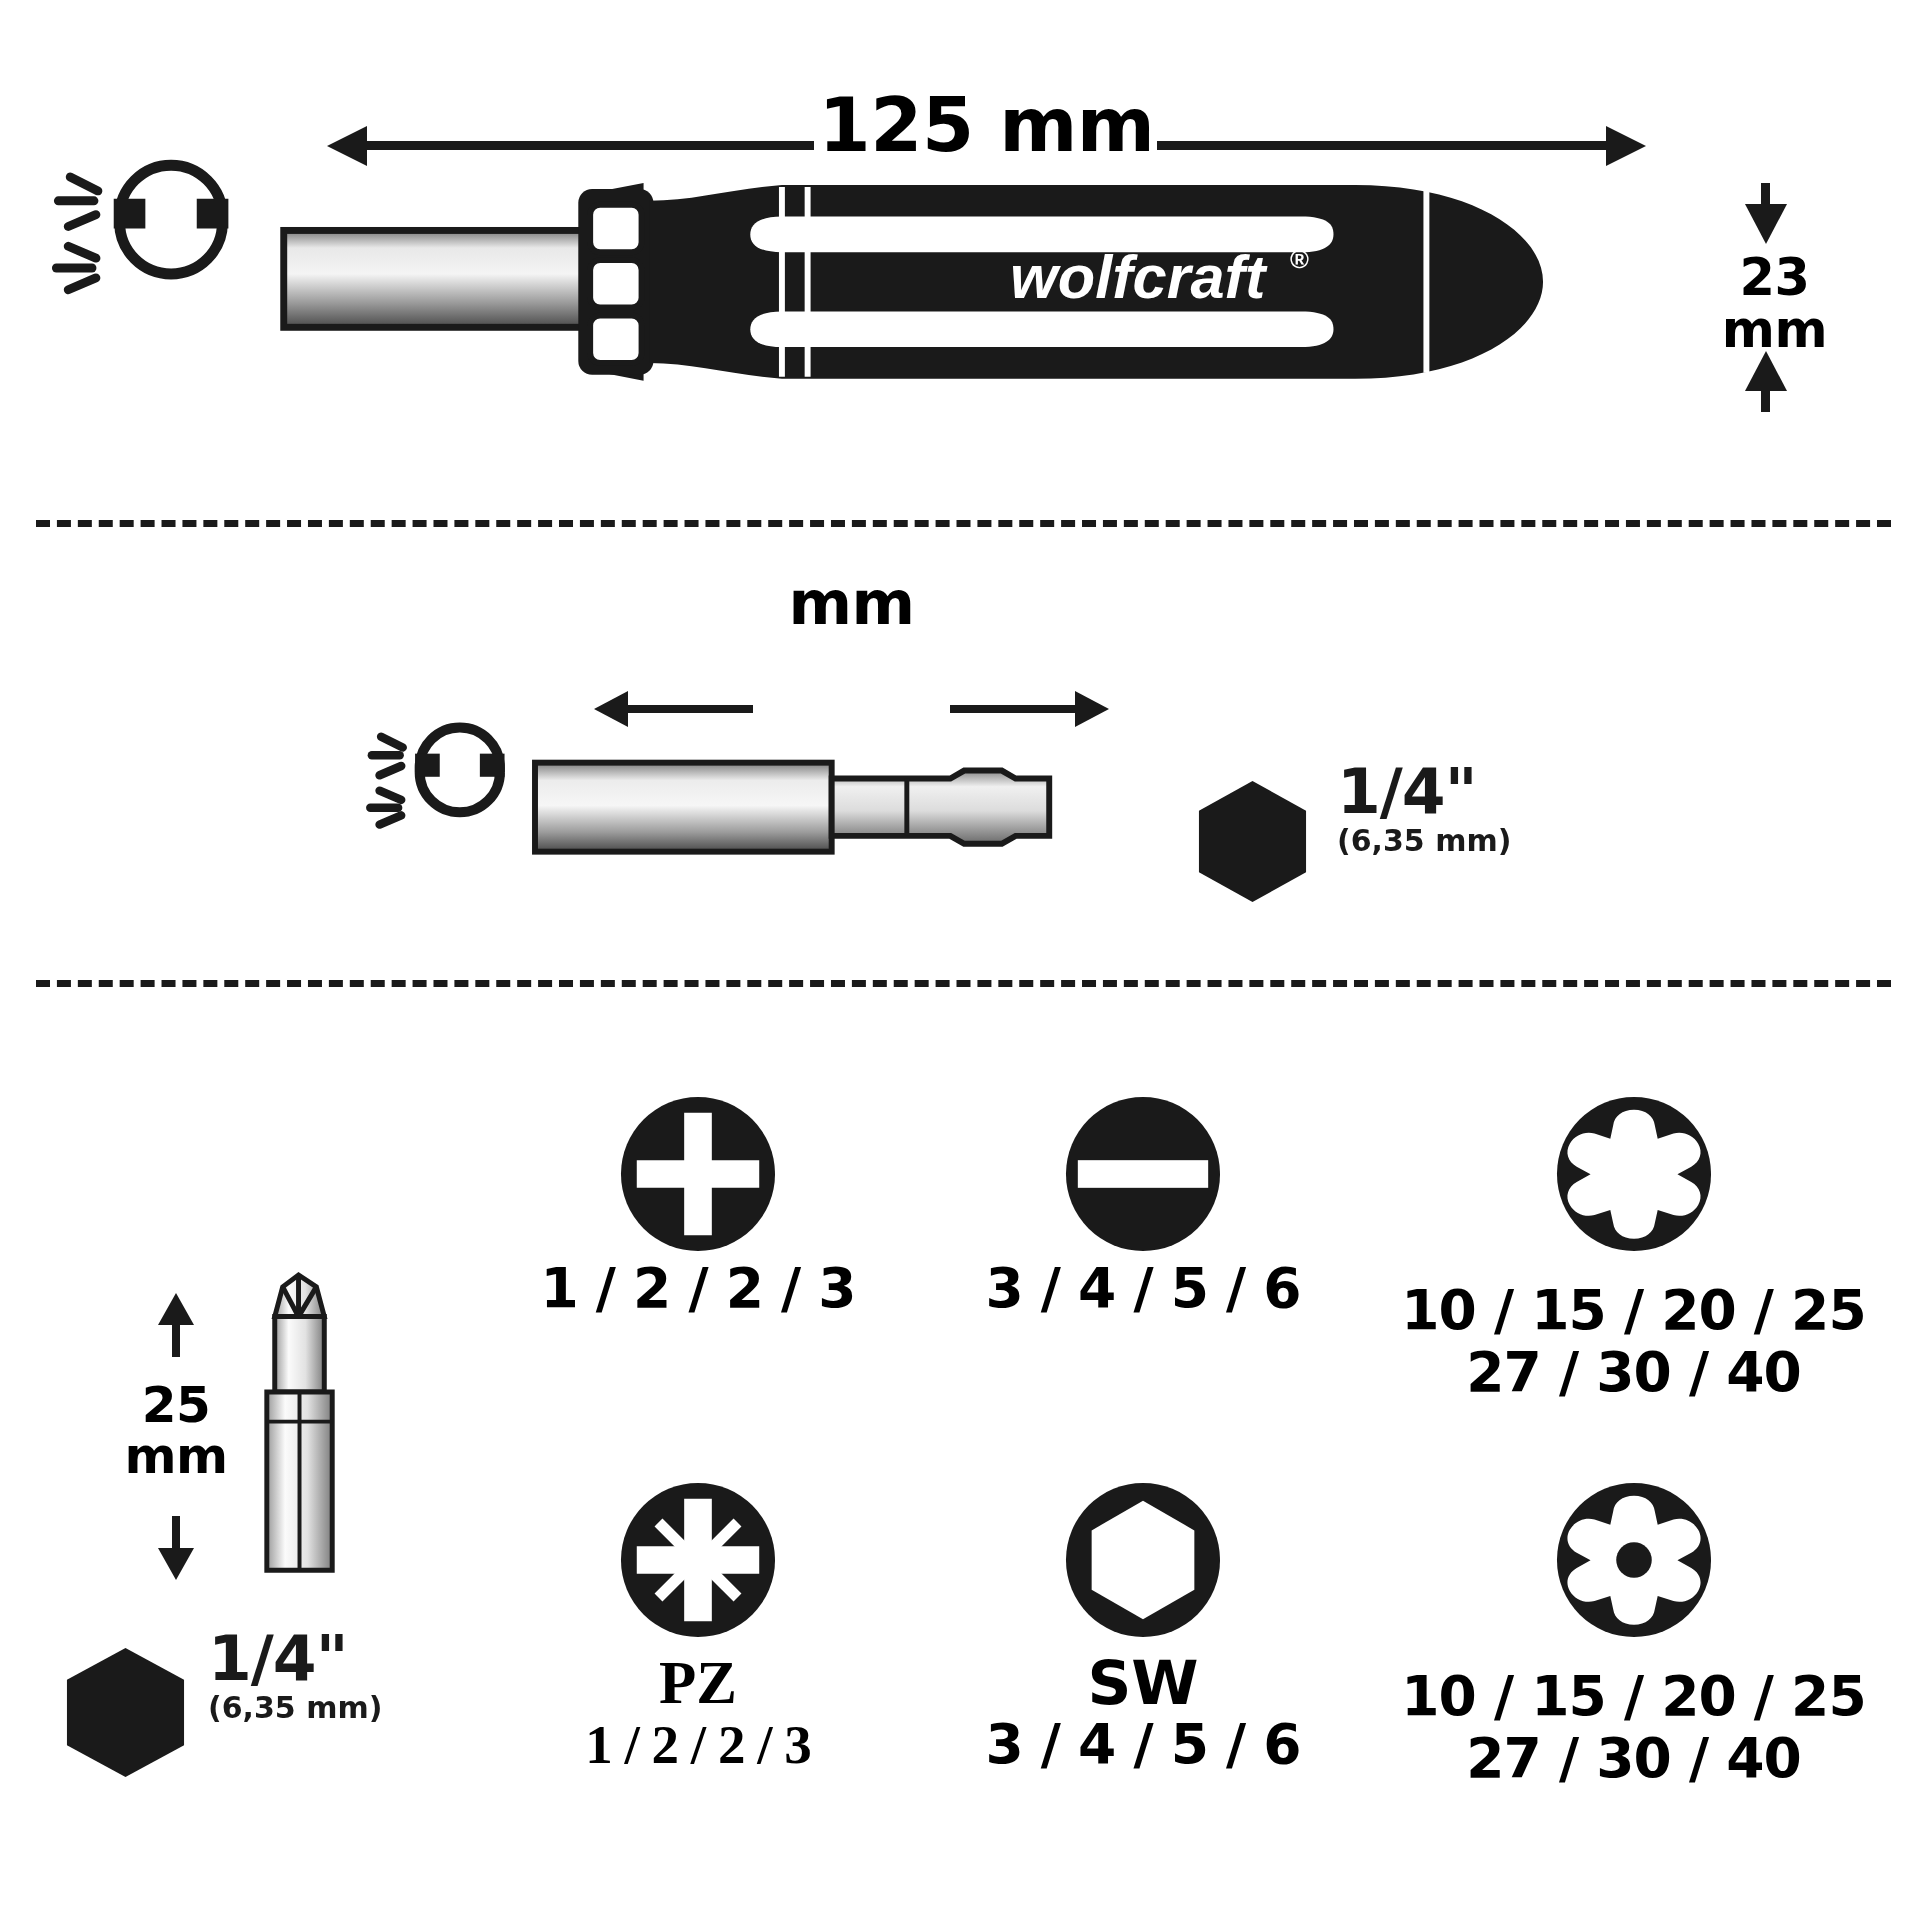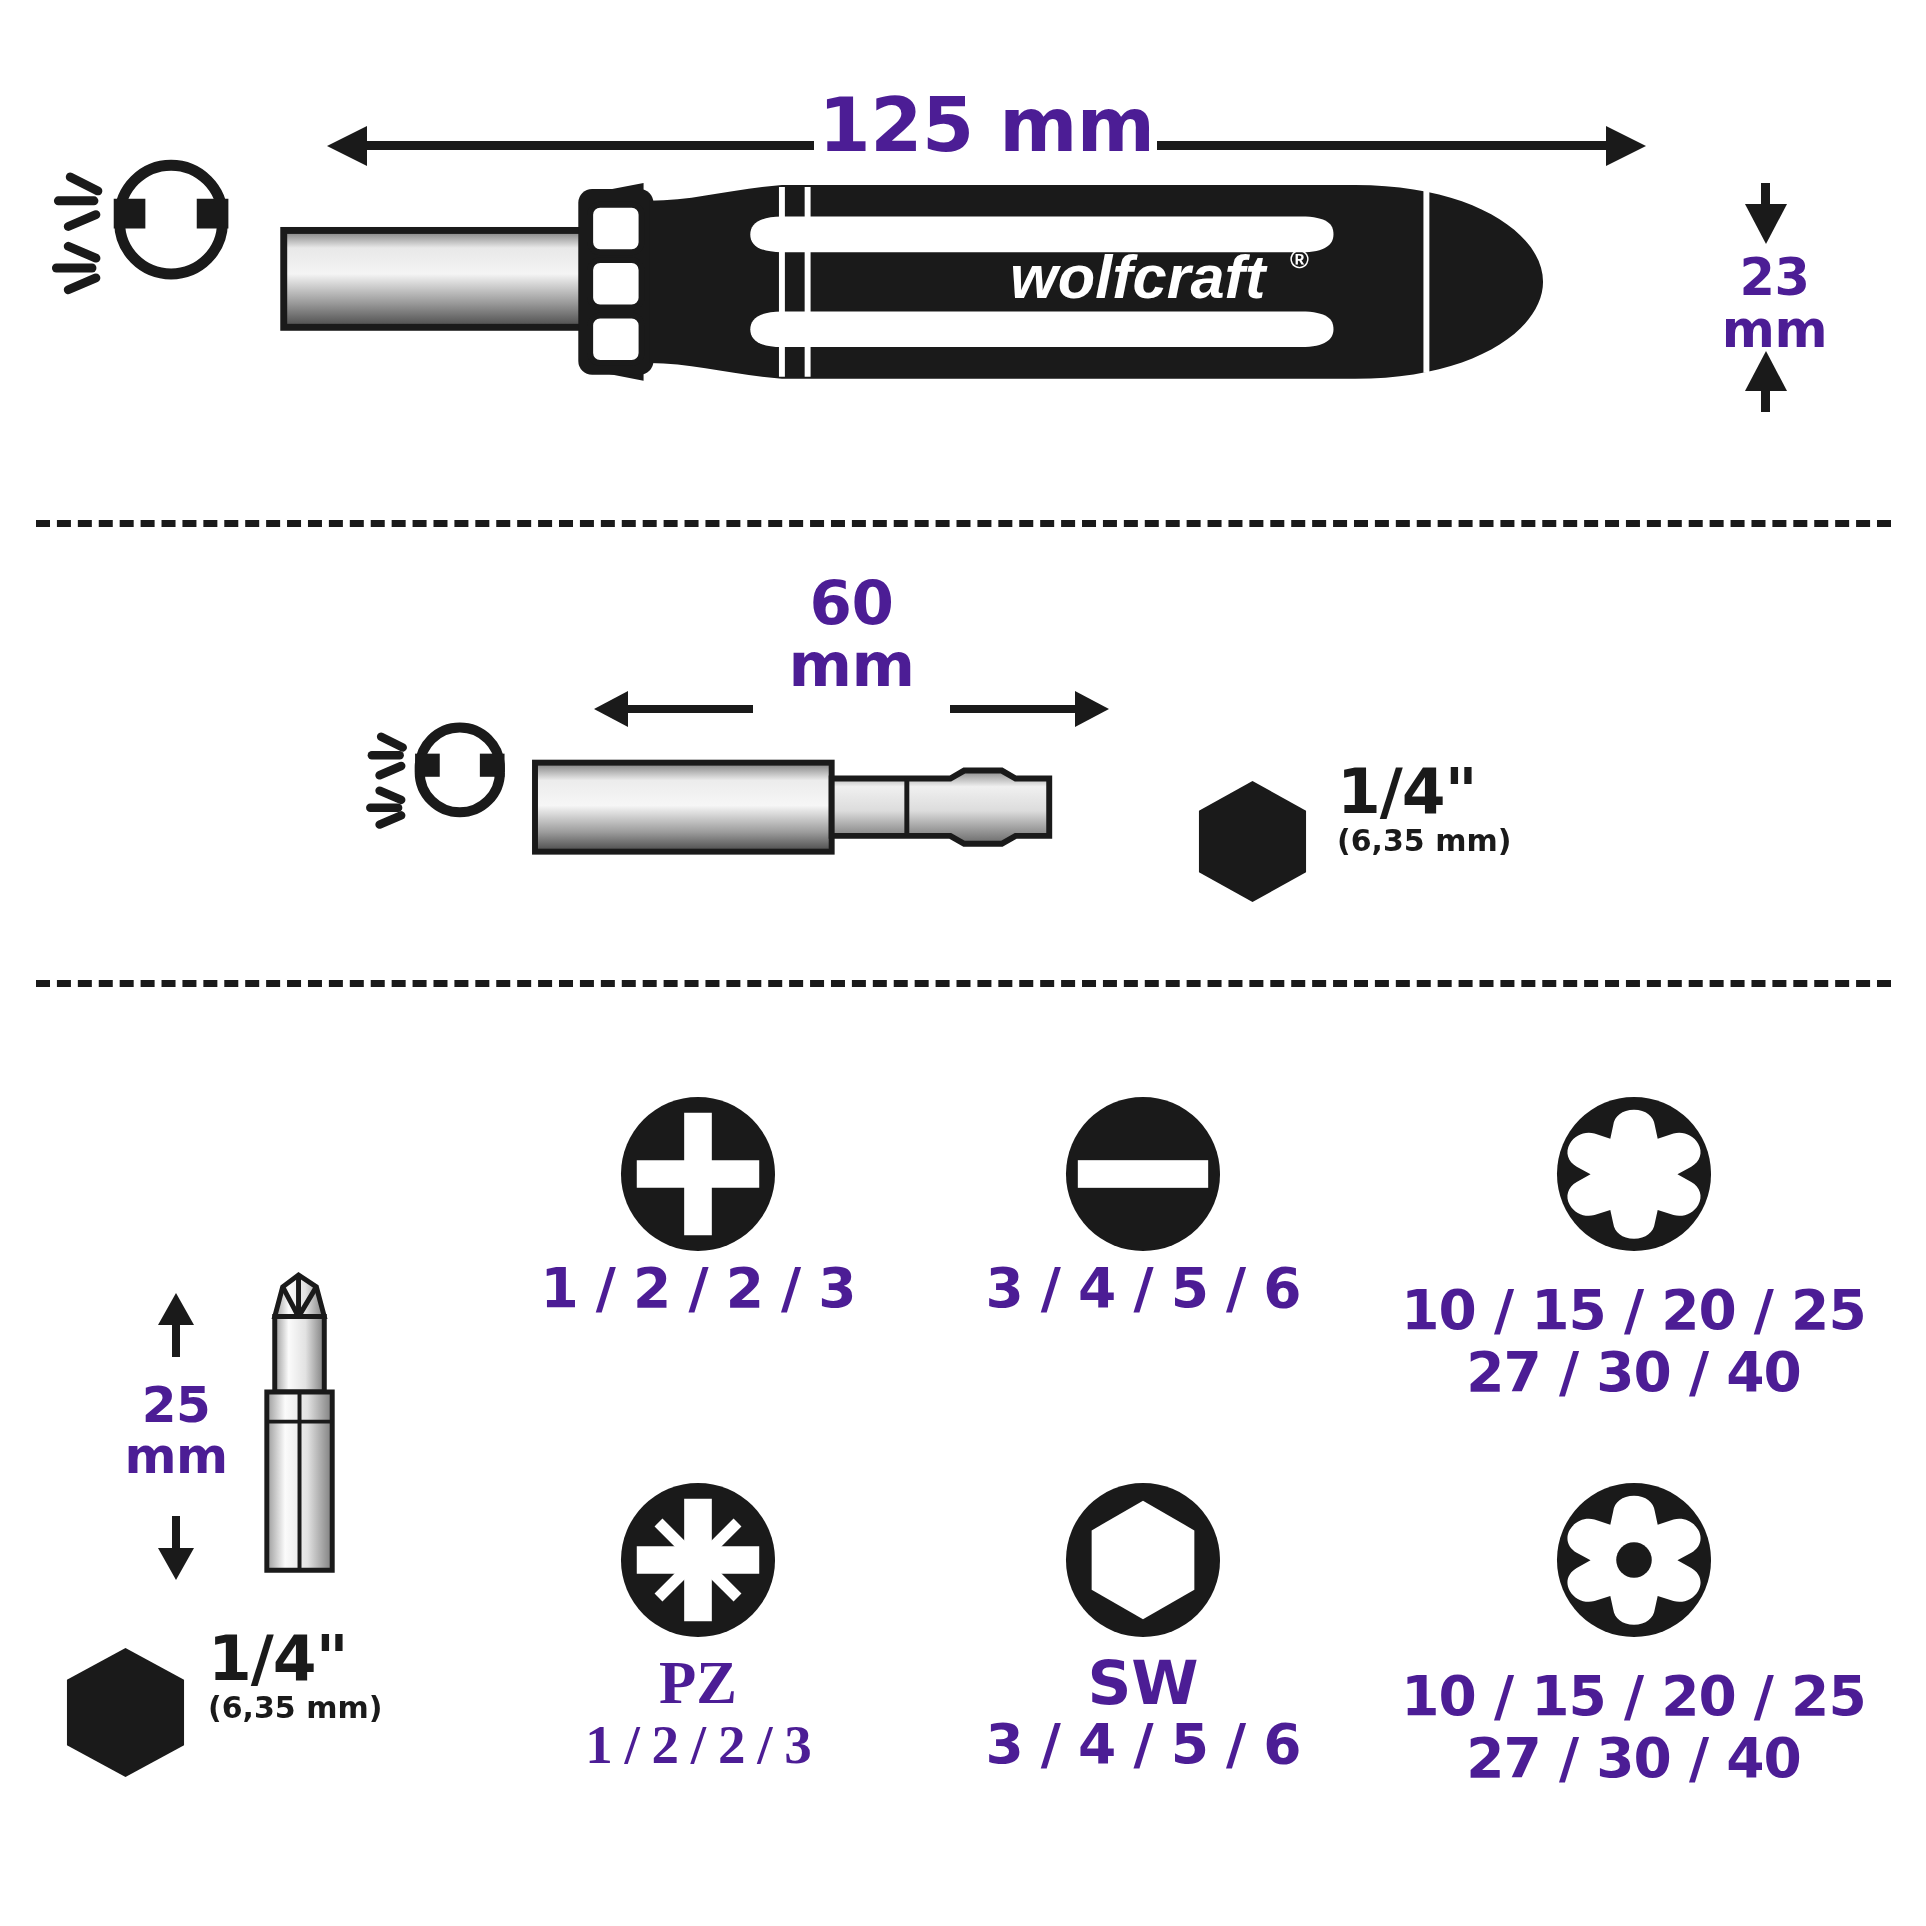--- a/index.html
+++ b/index.html
@@ -26,21 +26,21 @@
     left: 36px;
     right: 36px;
     height: 0;
     border-top: 7px dashed #1a1a1a;
   }
   .lbl {
     font-weight: bold;
     letter-spacing: -0.5px;
     line-height: 1.02;
     text-align: center;
-    color: #4c1d95;
+    color: #000000;
   }
 
   
   #sec-driver { position: absolute; left: 0; top: 0; width: 1927px; height: 584px; }
 
   .dim-top {
     position: absolute;
     left: 327px;
     top: 107px;
     width: 1319px;
@@ -253,21 +253,20 @@
   </div>
 
   <div id="sec-holder">
 
     <div class="dim-60">
       <div class="tri tri-l"></div>
       <div class="arrow-line l-line"></div>
       <div class="arrow-line r-line"></div>
       <div class="tri tri-r"></div>
       <div class="val lbl">
-        <div>60</div>
         <div>mm</div>
       </div>
     </div>
 
     <div style="position:absolute; left:396px; top:149px; width:990px; height:178px;">
       <svg width="990" height="178" viewBox="0 0 1000 180">
         <defs>
           <linearGradient id="shaftGrad2" x1="0" y1="0" x2="0" y2="1">
             <stop offset="0%" stop-color="#7d7d7d"></stop>
             <stop offset="20%" stop-color="#ececec"></stop>

